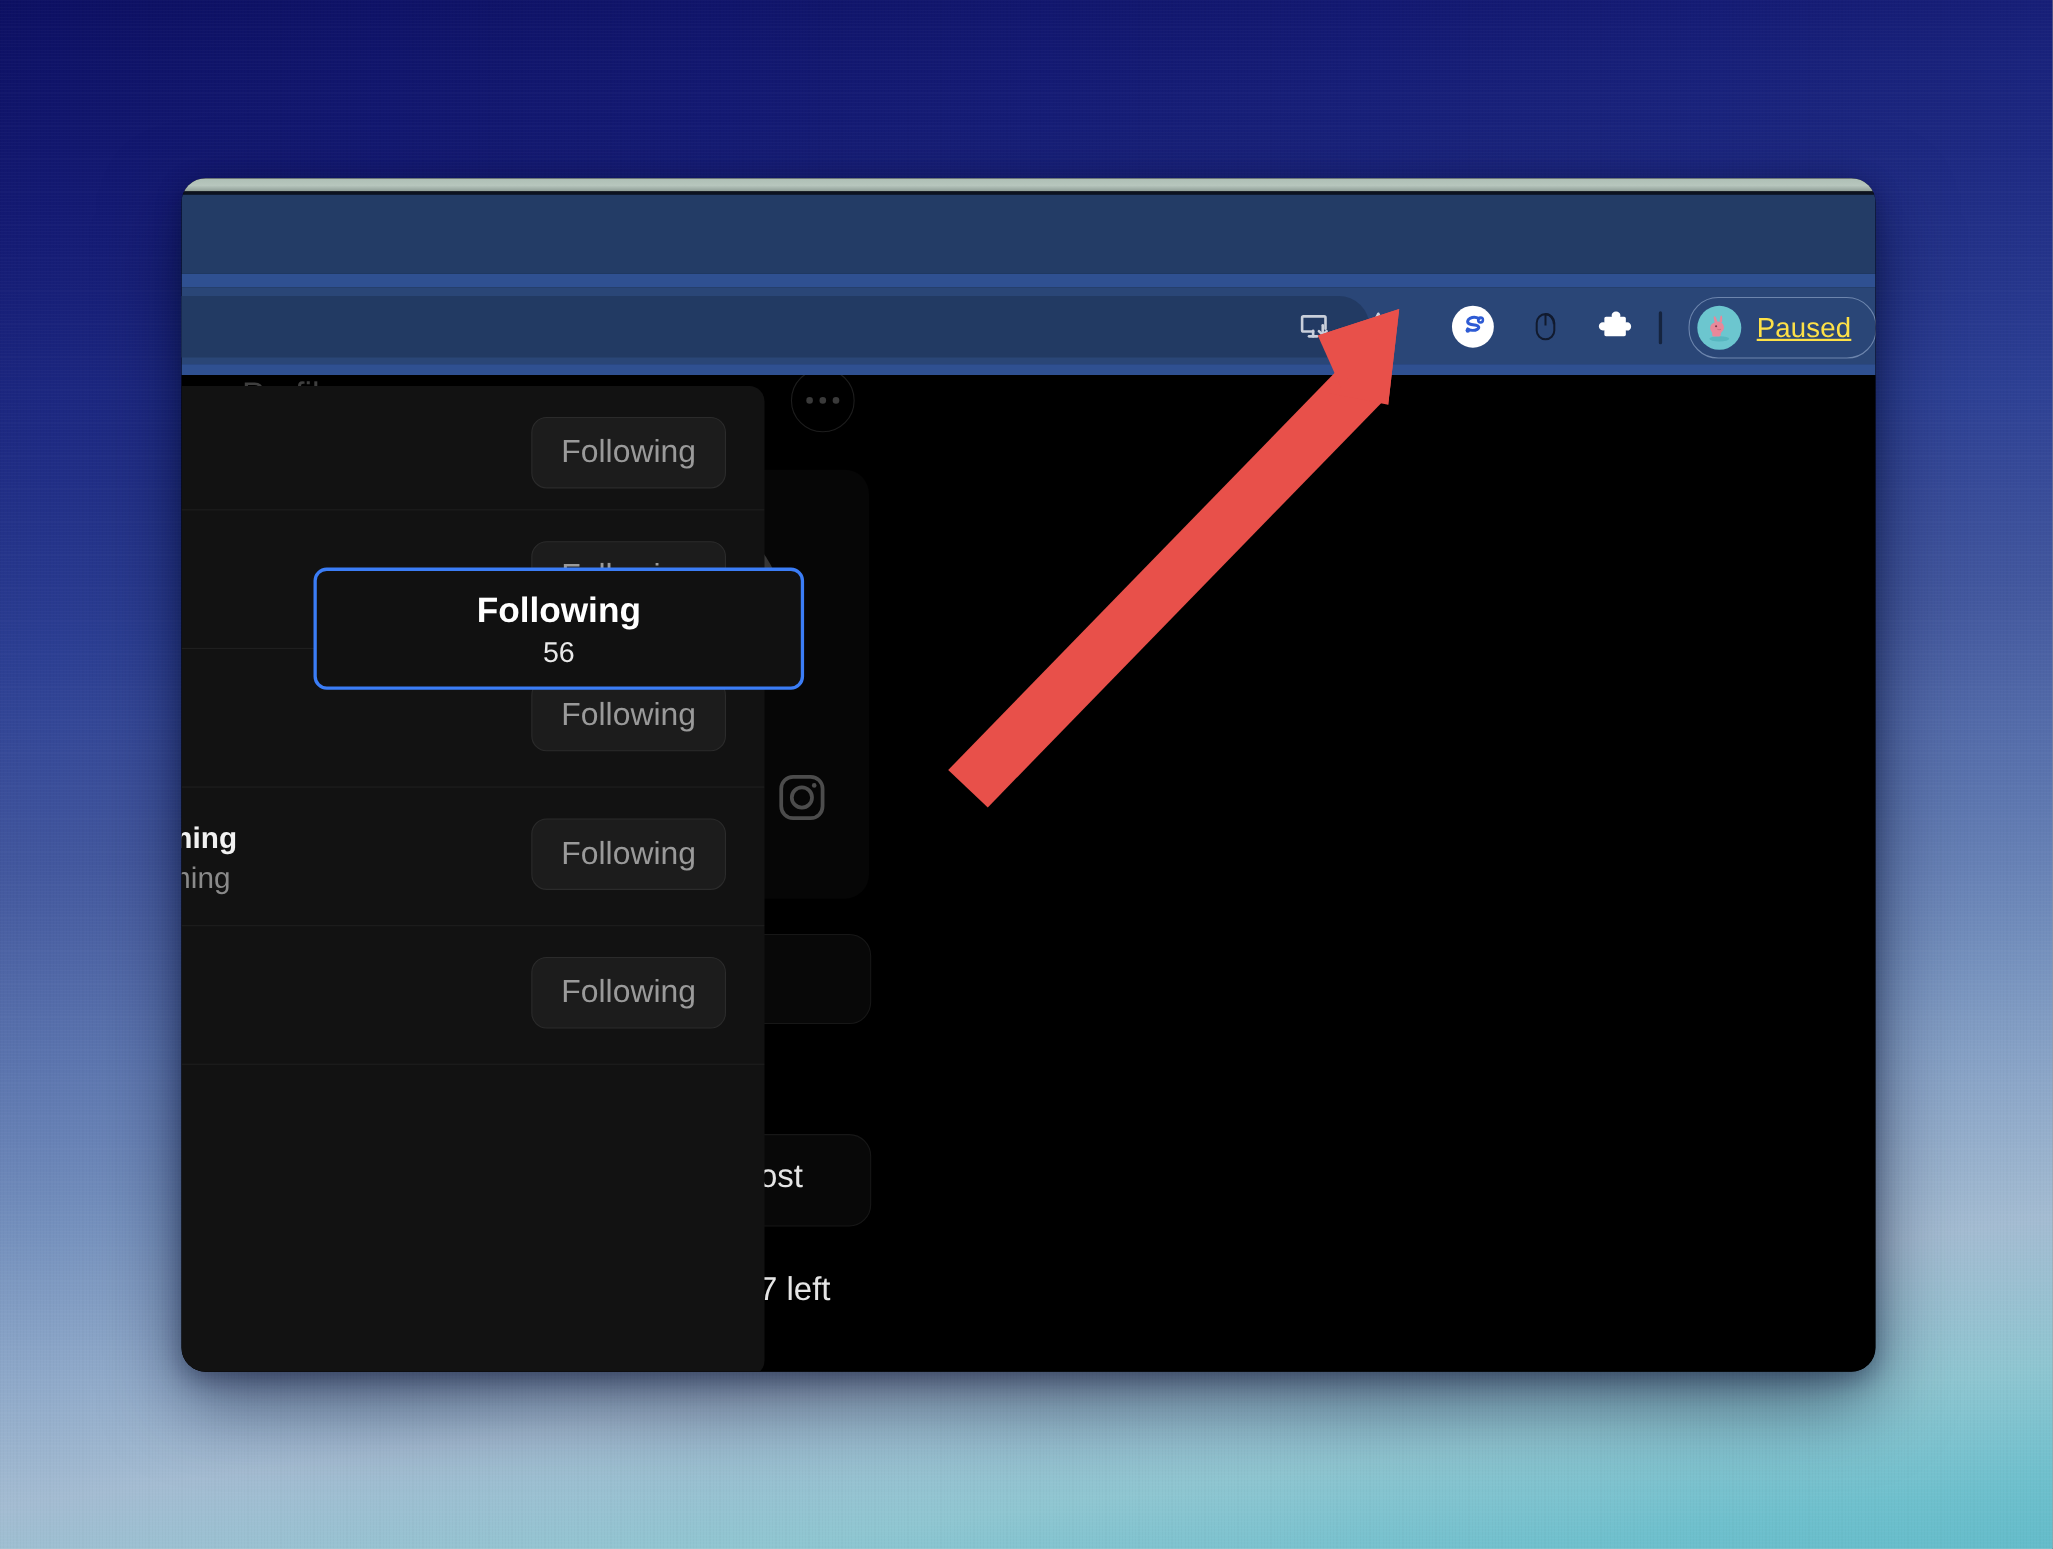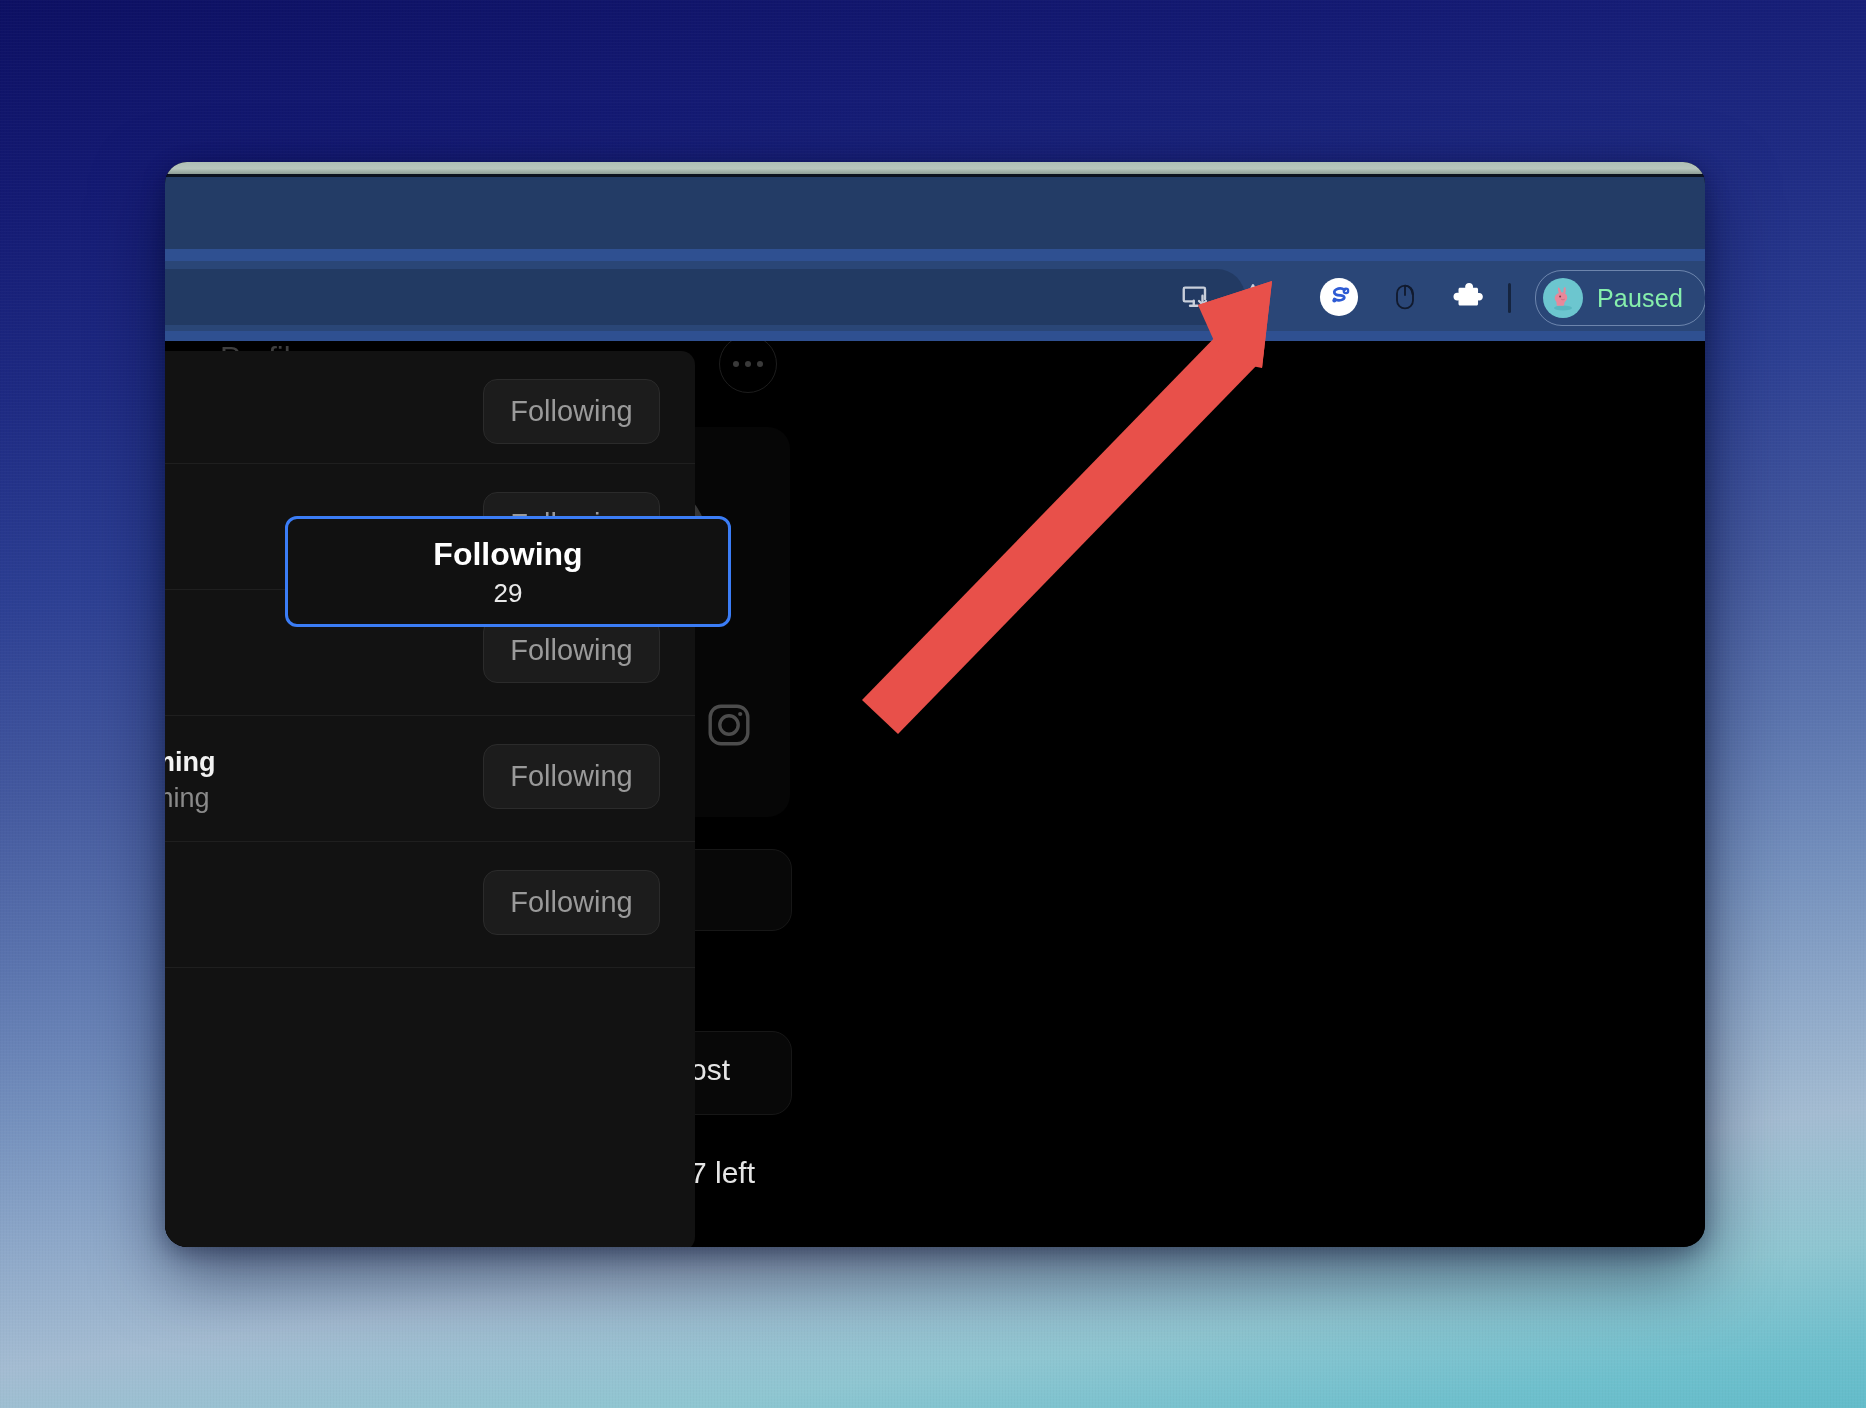--- a/index.html
+++ b/index.html
@@ -138,24 +138,25 @@
   }
   .profile-avatar {
     width: 40px; height: 40px;
     border-radius: 50%;
     background: #6cc6cf;
     display: flex; align-items: center; justify-content: center;
     overflow: hidden;
     flex: none;
   }
   .profile-pill-label {
-    color: #86efac;
+    color: #fde047;
     font-size: 25px;
     letter-spacing: .2px;
     white-space: nowrap;
+    text-decoration: underline;
   }
 
   
   .page {
     position: absolute;
     left: 0; top: 179px;
     right: 0; bottom: 0;
     background: #000;
     overflow: hidden;
   }
@@ -463,21 +464,21 @@
           <div class="row-name"></div>
           <div class="row-sub"></div>
         </div>
         <div class="following-btn">Following</div>
       </div>
 
     </div>
 
     <div class="highlight-box">
       <div class="highlight-title">Following</div>
-      <div class="highlight-value">29</div>
+      <div class="highlight-value">56</div>
     </div>
 
   </div>
 </div>
 
 <svg id="arrow-overlay" viewBox="0 0 1866 1408" preserveAspectRatio="none">
   <g fill="#e8504a">
     <path d="M862 700 L1222 330 L1258 364 L 898 734 Z"></path>
     <path d="M1272 281 L1198 305 L1262 368 Z"></path>
     <path d="M1272 281 L1207 357 L1262 368 Z"></path>

